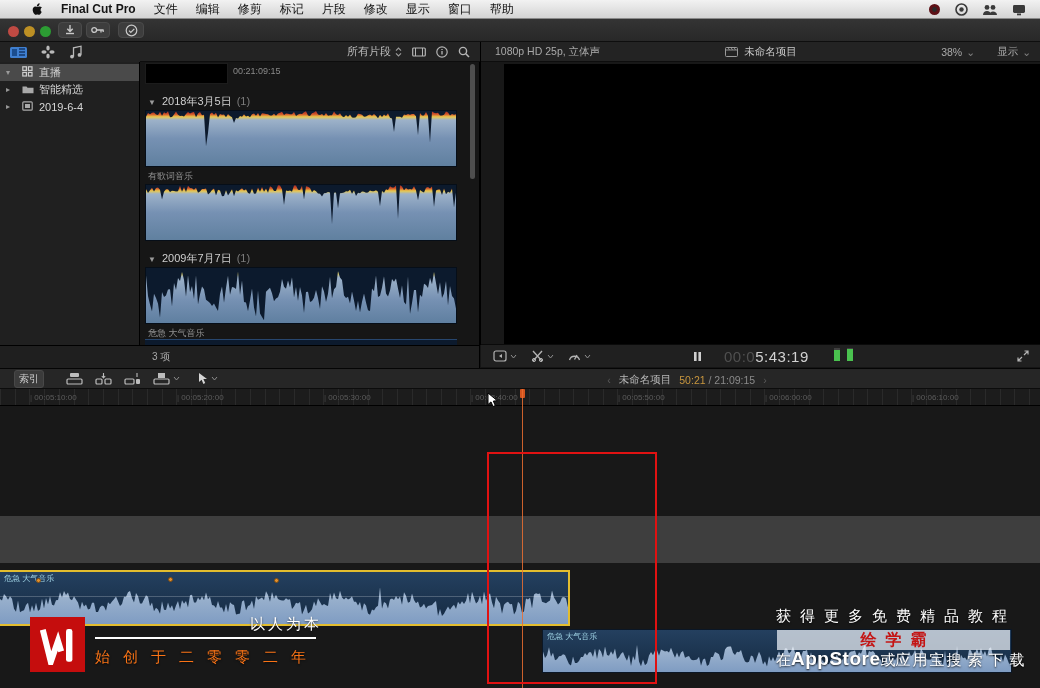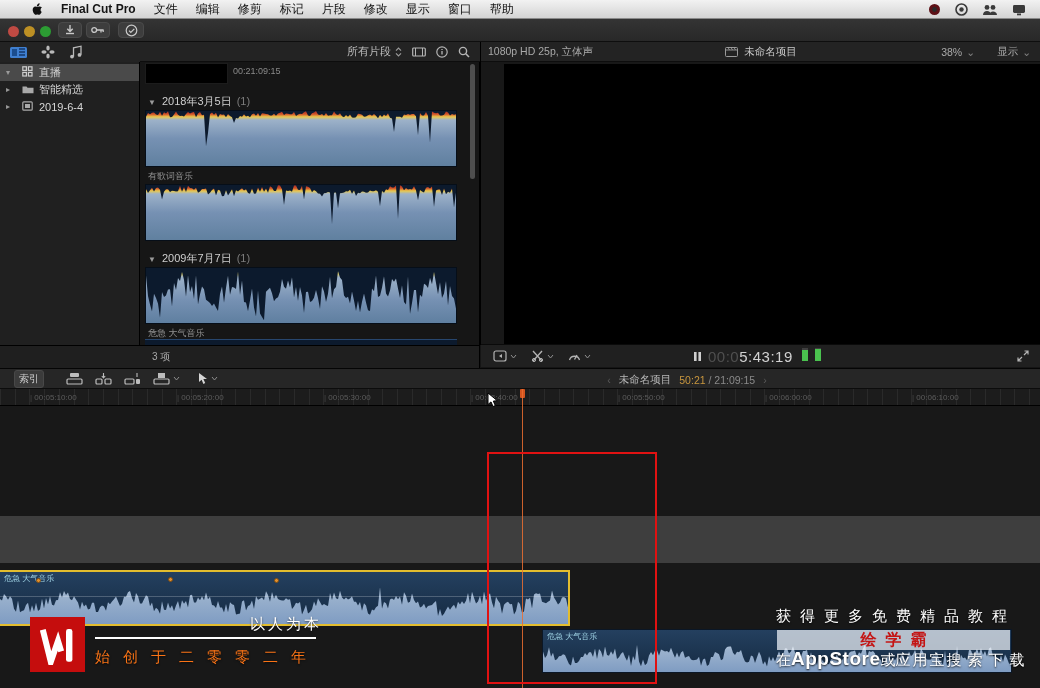--- a/index.html
+++ b/index.html
@@ -296,21 +296,21 @@
     <div class="abs" style="left:5px;top:297px;width:312px;height:6px;background:#0c1a2d;border-top:1px solid #27466e"></div>
 
     <div class="scrollthumb"></div>
   </div>
 
   <div class="br-footer abs"></div>
   <div class="br-count abs">3 项</div>
 
   <div class="viewer abs" style="border-left:1px solid #000">
     <div class="vw-header">
-      <span style="margin-left:7px">1080p HD 25p, 立体声</span>
+      <span style="margin-left:14px">1080p HD 25p, 立体声</span>
       <span style="position:absolute;left:0;width:560px;text-align:center;display:flex;justify-content:center;align-items:center;gap:6px">
         <svg width="13" height="10" viewBox="0 0 13 10">
             <rect x=".5" y=".5" width="12" height="9" rx="1" fill="none" stroke="#9a9a9a"></rect>
             <path d="M.5 3h12M3 .5 4.5 3M6 .5 7.5 3M9 .5l1.5 2.5" stroke="#9a9a9a" stroke-width=".9"></path>
           </svg>
         <span style="color:#c9c9c9">未命名项目</span>
       </span>
       <span style="position:absolute;right:66px;display:flex;gap:4px;align-items:center">
         <span>38%</span>
           <span style="color:#808080">⌄</span>
@@ -346,21 +346,21 @@
       <span style="margin-left:14px;display:flex;align-items:center;gap:3px">
         <svg width="13" height="12" viewBox="0 0 13 12">
             <path d="M1.5 10a5.2 5.2 0 0 1 10 0" fill="none" stroke="#b5b5b5" stroke-width="1.3"></path>
             <path d="M6.5 9.5 9 5" stroke="#b5b5b5" stroke-width="1.3"></path>
           </svg>
         <svg width="7" height="5" viewBox="0 0 7 5">
             <path d="M1 1l2.5 3L6 1" stroke="#909090" fill="none"></path>
           </svg>
       </span>
 
-      <span style="position:absolute;left:212px;display:flex;align-items:center;gap:6px">
+      <span style="position:absolute;left:212px;display:flex;align-items:center;gap:22px">
         <svg width="9" height="11" viewBox="0 0 9 11">
             <rect x="1" y="1" width="2.6" height="9" fill="#cfcfcf"></rect>
             <rect x="5.4" y="1" width="2.6" height="9" fill="#cfcfcf"></rect>
           </svg>
         <span class="tc-big"><span class="tc-dim">00:0</span><span>5:43:19</span></span>
         <span>
           <span class="meter"><i style="height:11px;background:#4ac24f"></i></span>
           <span class="meter"><i style="height:12px;background:#4ac24f"></i></span>
         </span>
       </span>

